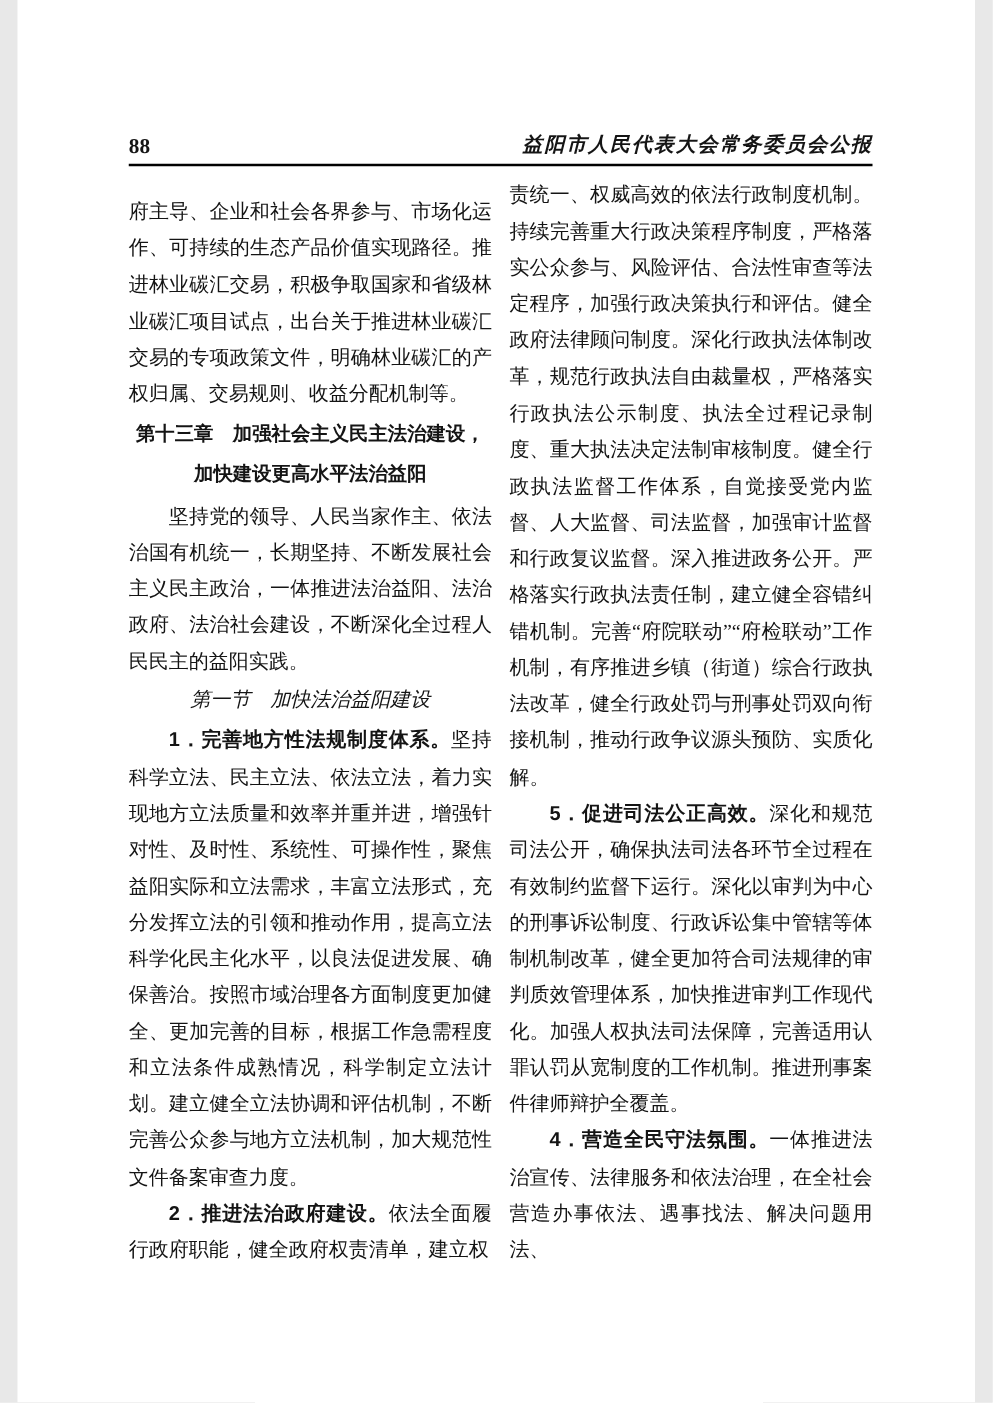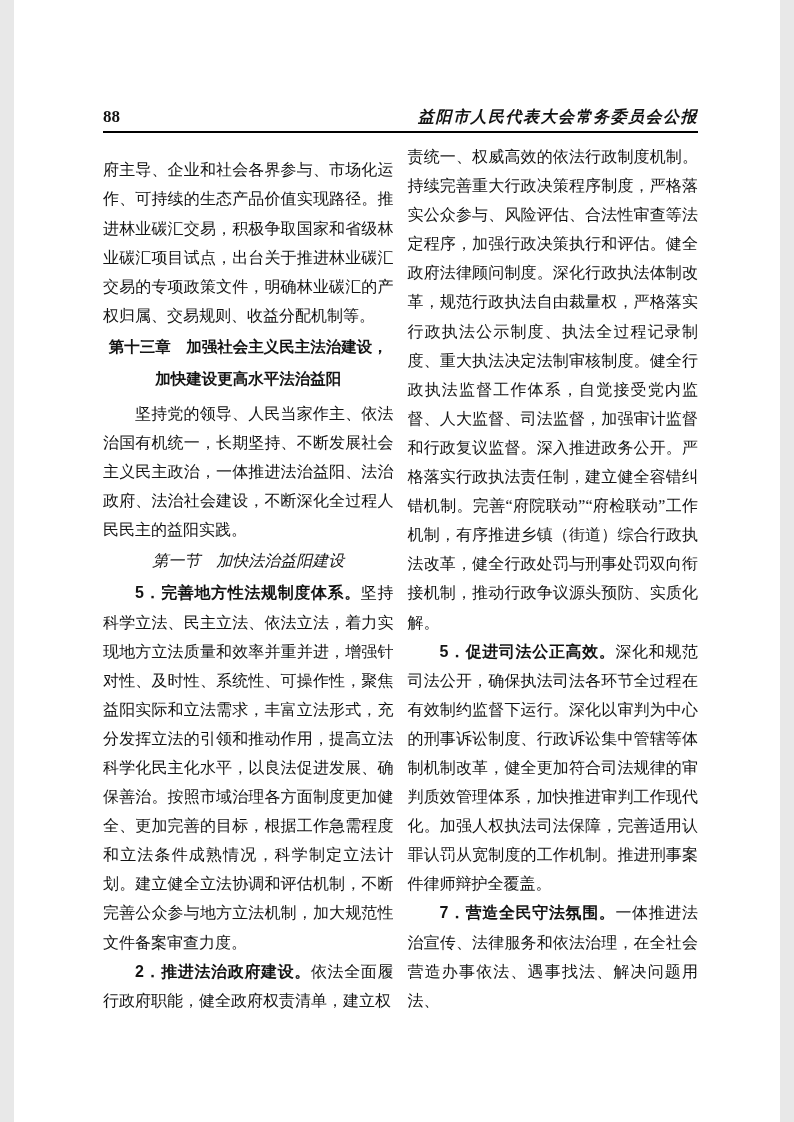--- a/index.html
+++ b/index.html
@@ -57,27 +57,27 @@
 
       <div class="h-chapter">
         <div class="h-line">第十三章　加强社会主义民主法治建设，</div>
         <div class="h-line">加快建设更高水平法治益阳</div>
       </div>
 
       <p class="indent">坚持党的领导、人民当家作主、依法治国有机统一，长期坚持、不断发展社会主义民主政治，一体推进法治益阳、法治政府、法治社会建设，不断深化全过程人民民主的益阳实践。</p>
 
       <div class="h-section">第一节　加快法治益阳建设</div>
 
-      <p class="indent"><span class="lead">5．完善地方性法规制度体系。</span><span>坚持科学立法、民主立法、依法立法，着力实现地方立法质量和效率并重并进，增强针对性、及时性、系统性、可操作性，聚焦益阳实际和立法需求，丰富立法形式，充分发挥立法的引领和推动作用，提高立法科学化民主化水平，以良法促进发展、确保善治。按照市域治理各方面制度更加健全、更加完善的目标，根据工作急需程度和立法条件成熟情况，科学制定立法计划。建立健全立法协调和评估机制，不断完善公众参与地方立法机制，加大规范性文件备案审查力度。</span></p>
+      <p class="indent"><span class="lead">1．完善地方性法规制度体系。</span><span>坚持科学立法、民主立法、依法立法，着力实现地方立法质量和效率并重并进，增强针对性、及时性、系统性、可操作性，聚焦益阳实际和立法需求，丰富立法形式，充分发挥立法的引领和推动作用，提高立法科学化民主化水平，以良法促进发展、确保善治。按照市域治理各方面制度更加健全、更加完善的目标，根据工作急需程度和立法条件成熟情况，科学制定立法计划。建立健全立法协调和评估机制，不断完善公众参与地方立法机制，加大规范性文件备案审查力度。</span></p>
 
       <p class="indent"><span class="lead">2．推进法治政府建设。</span><span>依法全面履行政府职能，健全政府权责清单，建立权</span></p>
     </div>
 
     <div class="col">
       <p>责统一、权威高效的依法行政制度机制。持续完善重大行政决策程序制度，严格落实公众参与、风险评估、合法性审查等法定程序，加强行政决策执行和评估。健全政府法律顾问制度。深化行政执法体制改革，规范行政执法自由裁量权，严格落实行政执法公示制度、执法全过程记录制度、重大执法决定法制审核制度。健全行政执法监督工作体系，自觉接受党内监督、人大监督、司法监督，加强审计监督和行政复议监督。深入推进政务公开。严格落实行政执法责任制，建立健全容错纠错机制。完善“府院联动”“府检联动”工作机制，有序推进乡镇（街道）综合行政执法改革，健全行政处罚与刑事处罚双向衔接机制，推动行政争议源头预防、实质化解。</p>
 
       <p class="indent"><span class="lead">5．促进司法公正高效。</span><span>深化和规范司法公开，确保执法司法各环节全过程在有效制约监督下运行。深化以审判为中心的刑事诉讼制度、行政诉讼集中管辖等体制机制改革，健全更加符合司法规律的审判质效管理体系，加快推进审判工作现代化。加强人权执法司法保障，完善适用认罪认罚从宽制度的工作机制。推进刑事案件律师辩护全覆盖。</span></p>
 
-      <p class="indent"><span class="lead">7．营造全民守法氛围。</span><span>一体推进法治宣传、法律服务和依法治理，在全社会营造办事依法、遇事找法、解决问题用法、</span></p>
+      <p class="indent"><span class="lead">4．营造全民守法氛围。</span><span>一体推进法治宣传、法律服务和依法治理，在全社会营造办事依法、遇事找法、解决问题用法、</span></p>
     </div>
 
   </main>
 </div>
 
 </body></html>

